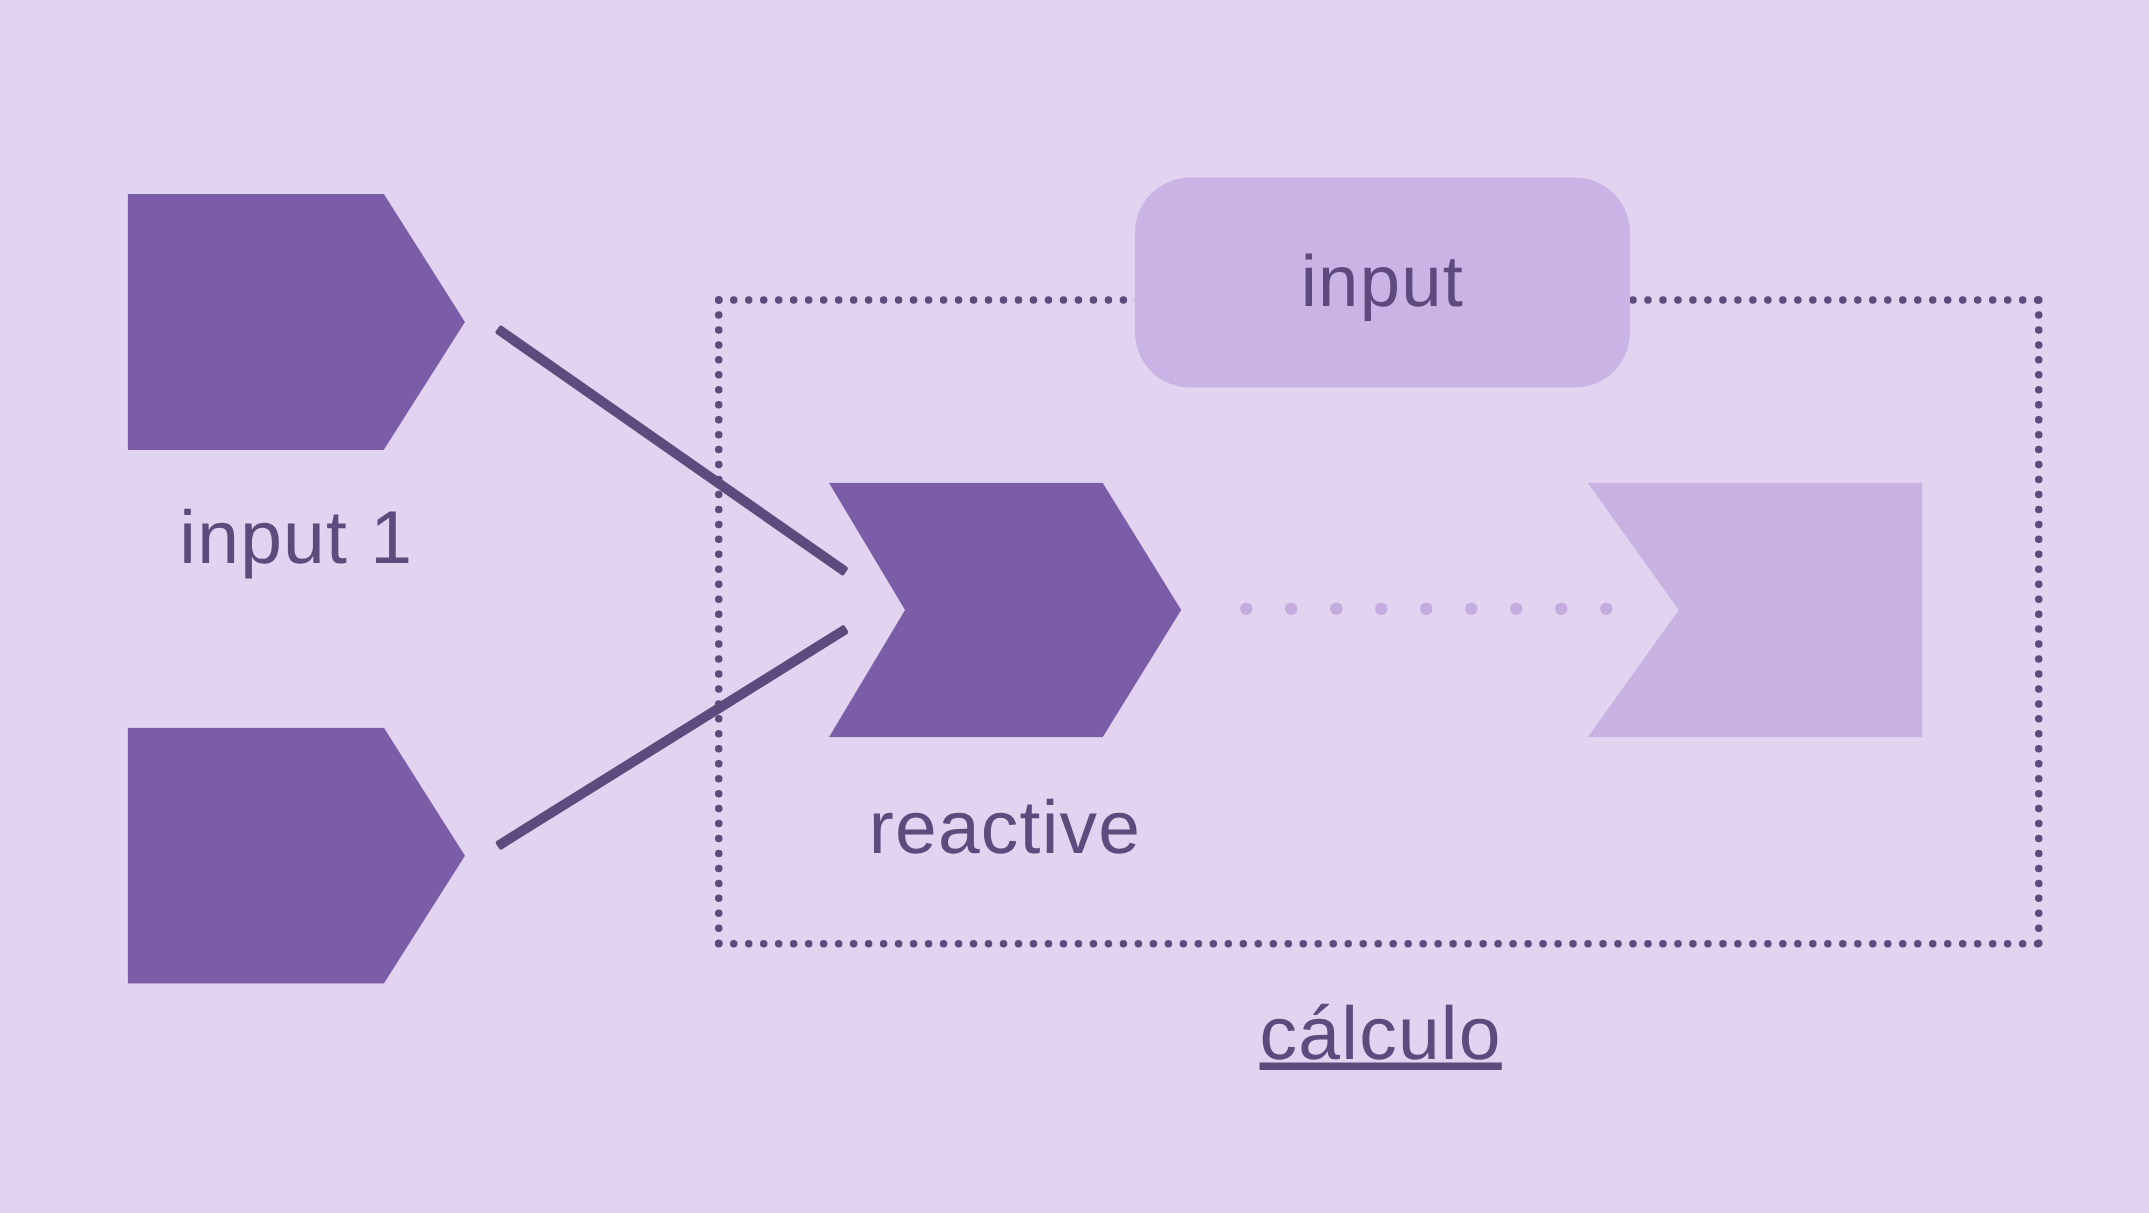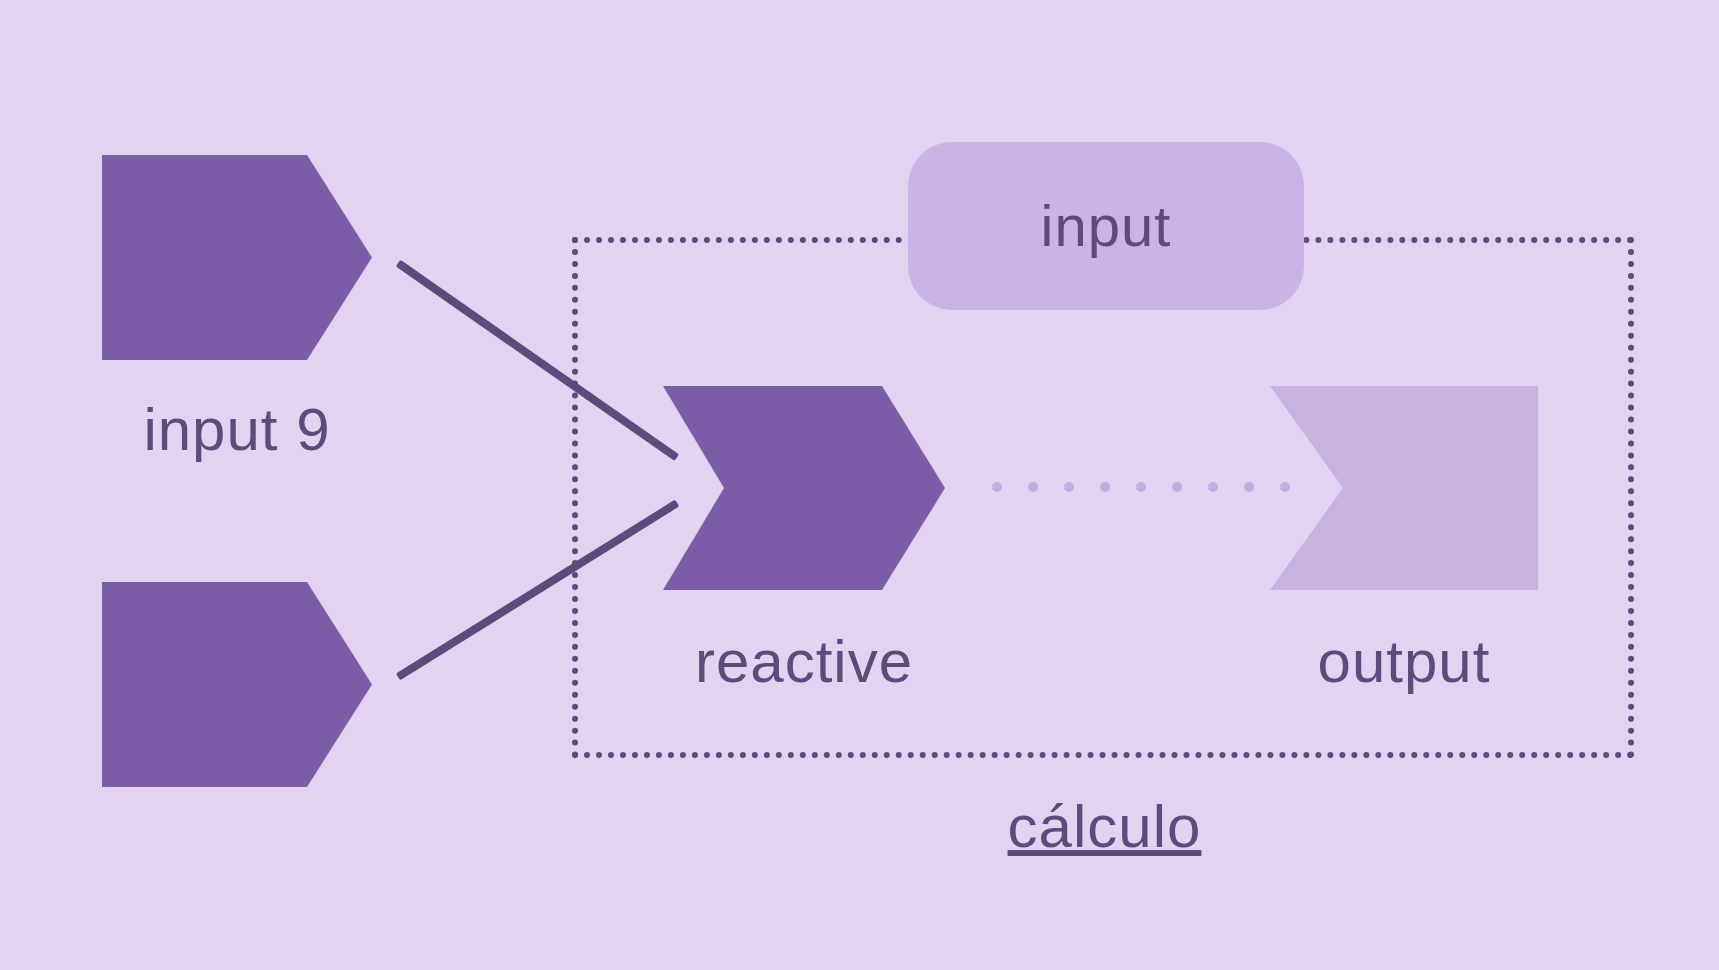--- a/index.html
+++ b/index.html
@@ -130,22 +130,21 @@
     <span class="dot"></span>
     <span class="dot"></span>
     <span class="dot"></span>
     <span class="dot"></span>
     <span class="dot"></span>
     <span class="dot"></span>
   </div>
 
   <div class="flag"></div>
 
-  <div class="node-label label-input-1">input 9</div>
+  <div class="node-label label-input-1">input 1</div>
 
 
   <div class="node-label label-reactive">reactive</div>
 
-  <div class="node-label label-output">output</div>
 
   <div class="node-label label-calculo">cálculo</div>
 
 </div>
 
 </body></html>

